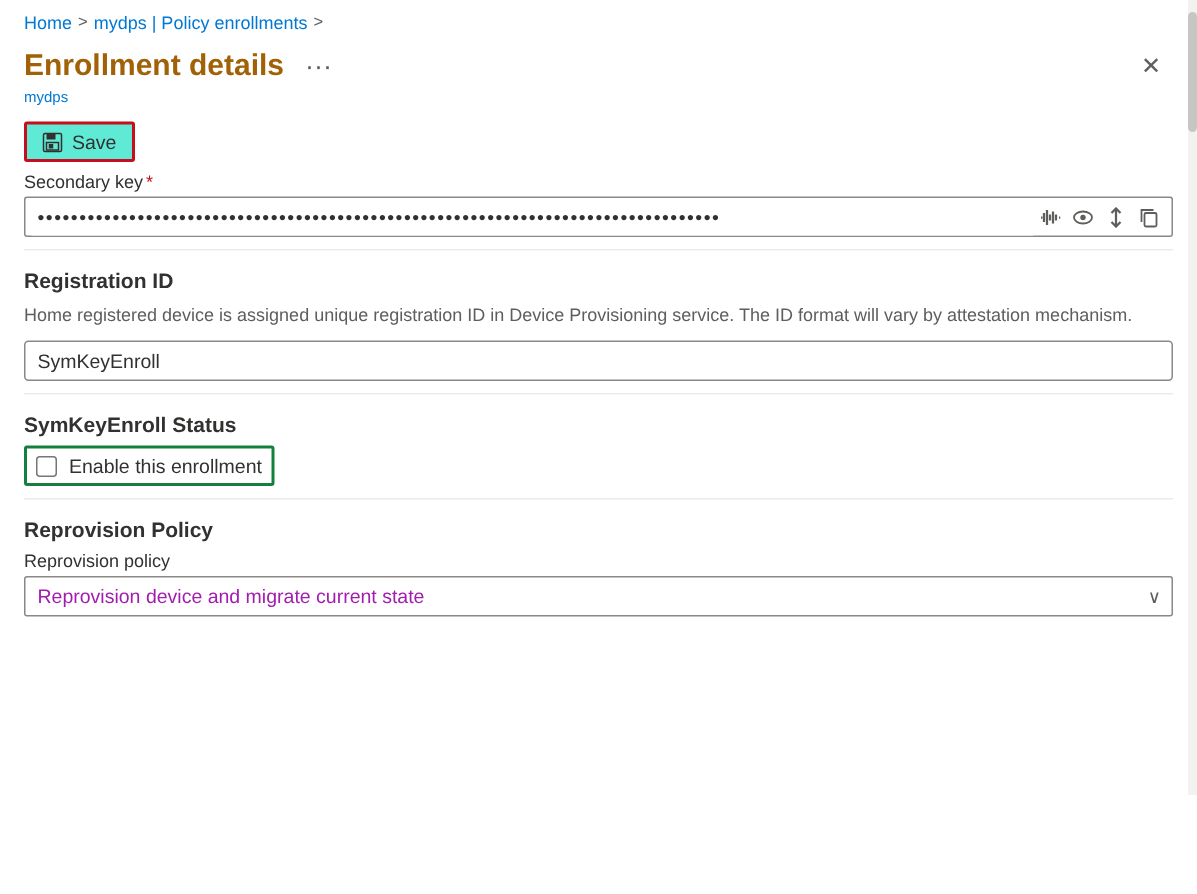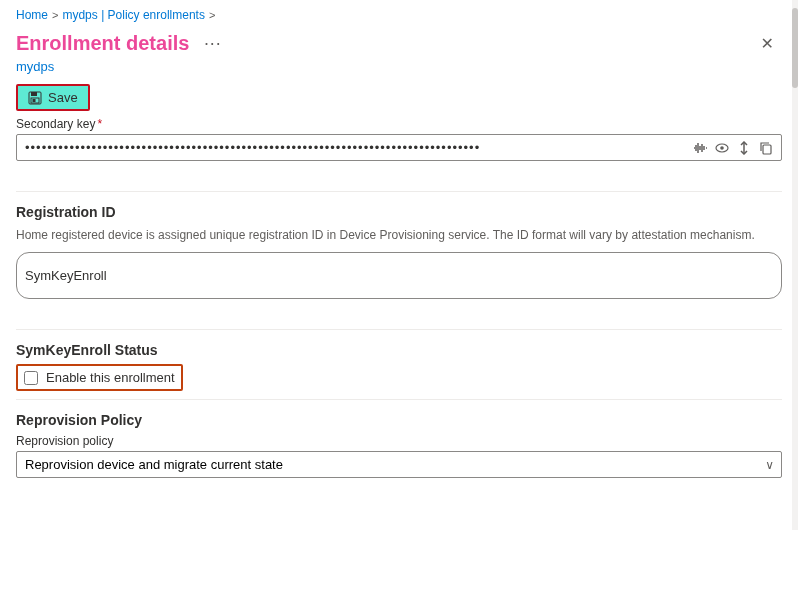--- a/index.html
+++ b/index.html
@@ -42,39 +42,39 @@
       justify-content: space-between;
     }
     .header-title-group {
       display: flex;
       align-items: center;
       gap: 8px;
     }
     .page-title {
       font-size: 20px;
       font-weight: 600;
-      color: #ec4899;
+      color: #a16207;
     }
     .ellipsis-btn {
       color: #605e5c;
       font-size: 18px;
       cursor: pointer;
       padding: 2px 6px;
       border-radius: 2px;
     }
     .close-btn {
       font-size: 16px;
       color: #605e5c;
       cursor: pointer;
       padding: 4px 8px;
       border-radius: 2px;
     }
     .subtitle {
       padding: 2px 16px 6px 16px;
-      font-size: 13px;
+      font-size: 10px;
       color: #0078d4;
     }
     .toolbar {
       display: flex;
       align-items: center;
       padding: 4px 16px 6px 16px;
       gap: 4px;
     }
     .save-button {
       display: flex;
@@ -108,21 +108,21 @@
     }
     .scrollbar-thumb {
       width: 6px;
       height: 80px;
       background: #c8c6c4;
       border-radius: 3px;
       position: absolute;
       top: 8px;
     }
     .field-group {
-      margin-bottom: 30px;
+      margin-bottom: 8px;
     }
     .field-label {
       font-size: 12px;
       color: #323130;
       margin-bottom: 3px;
     }
     .field-label .required {
       color: #c50f1f;
       margin-left: 2px;
     }
@@ -163,31 +163,31 @@
     }
     .section-desc {
       font-size: 12px;
       color: #605e5c;
       margin-bottom: 8px;
       line-height: 1.5;
     }
     .text-input {
       width: 100%;
       border: 1px solid #8a8886;
-      border-radius: 13px;
-      padding: 15px 8px;
+      border-radius: 3px;
+      padding: 5px 8px;
       font-size: 13px;
       color: #323130;
       outline: none;
     }
     .checkbox-row {
       display: flex;
       align-items: center;
       gap: 8px;
-      border: 2px solid #c2410c;
+      border: 2px solid #15803d;
       padding: 4px 6px;
       border-radius: 2px;
       width: fit-content;
     }
     .checkbox-input {
       width: 14px;
       height: 14px;
       cursor: pointer;
       accent-color: #0078d4;
     }
@@ -199,21 +199,21 @@
     .select-wrapper {
       position: relative;
       width: 100%;
     }
     .select-field {
       width: 100%;
       border: 1px solid #8a8886;
       border-radius: 2px;
       padding: 5px 30px 5px 8px;
       font-size: 13px;
-      color: #000000;
+      color: #a21caf;
       background: #fff;
       appearance: none;
       cursor: pointer;
       outline: none;
     }
     .select-arrow {
       position: absolute;
       right: 8px;
       top: 50%;
       transform: translateY(-50%);

